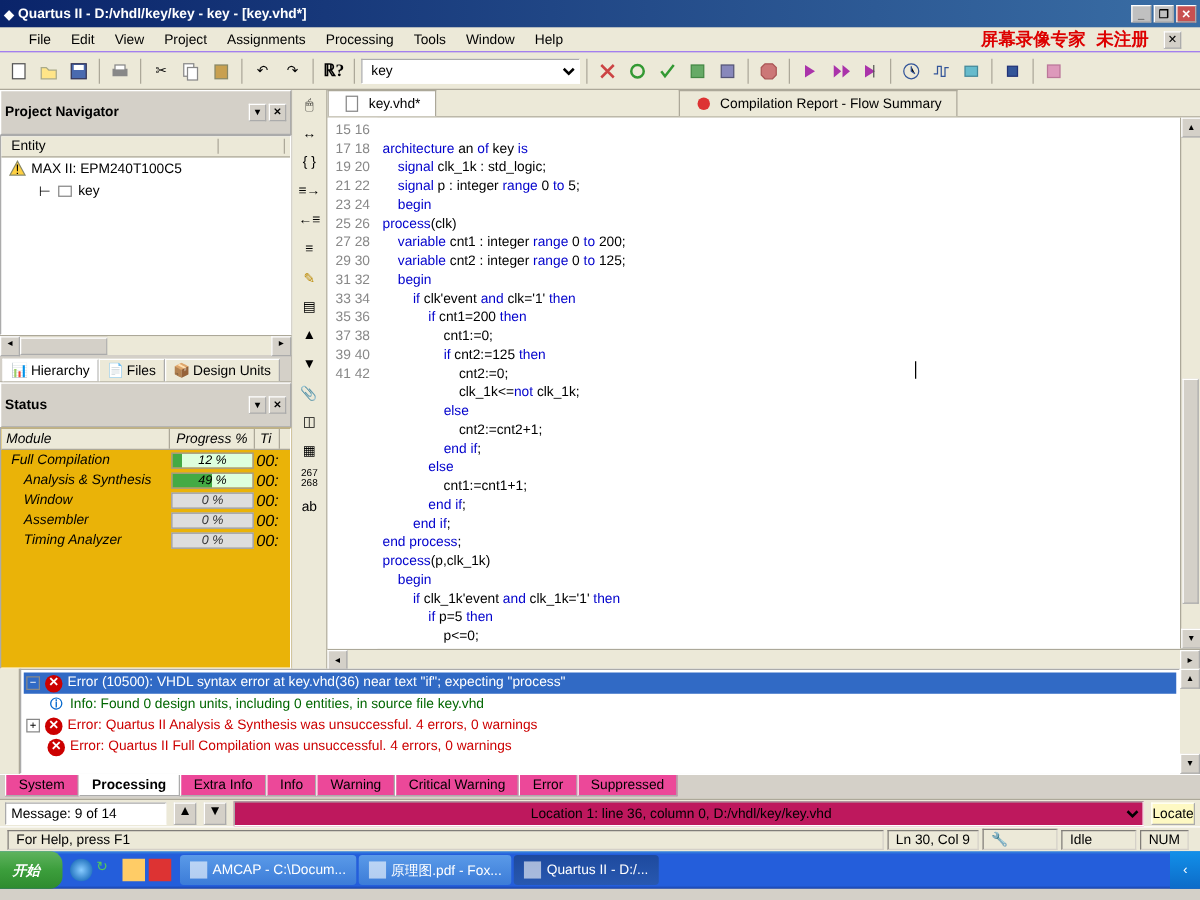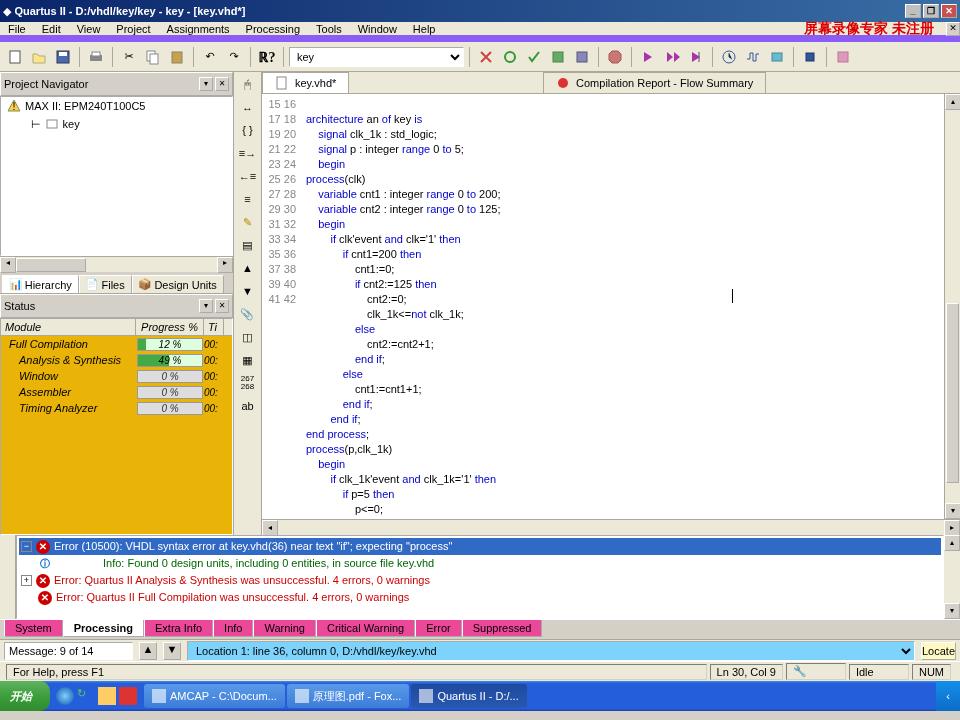--- a/index.html
+++ b/index.html
@@ -1,32 +1,32 @@
 <!DOCTYPE html>
 <html><head>
 <meta charset="utf-8">
 <style>
 * { box-sizing: border-box; margin: 0; padding: 0; font-family: "Microsoft Sans Serif", Tahoma, sans-serif; font-size: 11px; }
 body { background: #d4d0c8; width: 960px; height: 720px; overflow: hidden; position: relative; }
 .titlebar { height: 22px; background: linear-gradient(to right, #0a246a, #3a6ea5); color: white; display: flex; align-items: center; padding: 0 3px; font-size: 12px; }
 .titlebar .title-text { flex: 1; font-weight: bold; padding-left: 3px; }
 .winbtn { width: 16px; height: 14px; background: #c0c0c0; border: 1px outset #fff; margin-left: 2px; font-size: 9px; text-align: center; line-height: 12px; color: black; font-weight: bold; }
 .winbtn.close { background: #c85050; color: white; }
-.menubar { height: 20px; background: #ece9d8; display: flex; align-items: center; border-bottom: 7px solid #8b5cf6; padding: 0 0; }
+.menubar { height: 20px; background: #ece9d8; display: flex; align-items: center; border-bottom: 1px solid #8b5cf6; padding: 0 15px; }
 .menubar span { padding: 2px 8px; cursor: default; }
-.menubar .brand { margin-left: auto; color: #d00; font-weight: bold; font-size: 14px; font-family: Liberation Sans, sans-serif; }
+.menubar .brand { margin-left: auto; color: #d00; font-weight: bold; font-size: 14px; font-family: Liberation Mono, monospace; }
 .menubar .mdi-close { width: 14px; height: 14px; border: 1px outset #fff; background: #d4d0c8; text-align: center; line-height: 11px; font-size: 9px; margin-left: 4px; }
 .toolbar { height: 30px; background: #ece9d8; border-bottom: 1px solid #aca899; display: flex; align-items: center; padding: 0 4px; gap: 2px; }
 .tbtn { width: 22px; height: 22px; display: flex; align-items: center; justify-content: center; border: 1px solid transparent; }
 .tsep { width: 1px; height: 20px; background: #aca899; margin: 0 3px; }
 .tselect { width: 175px; height: 20px; border: 1px inset #fff; background: white; padding: 0 3px; }
 .help-icon { font-weight: bold; font-family: serif; font-size: 14px; }
 .main-area { display: flex; height: 463px; }
 .left-panel { width: 234px; display: flex; flex-direction: column; border-right: 1px solid #aca899; }
-.panel-header { height: 24px; background: #d4d0c8; border: 1px outset #fff; display: flex; align-items: center; padding: 0 3px; font-size: 11px; }
+.panel-header { height: 36px; background: #d4d0c8; border: 1px outset #fff; display: flex; align-items: center; padding: 0 3px; font-size: 11px; font-weight: bold; }
 .panel-header .phbtn { width: 14px; height: 14px; border: 1px outset #fff; margin-left: 2px; font-size: 8px; text-align: center; line-height: 12px; }
 .panel-header .title { flex: 1; }
 .entity-table { border: 1px inset #fff; background: white; flex: 0 0 160px; overflow: hidden; }
 .entity-header { background: #ece9d8; border-bottom: 1px solid #aca899; padding: 2px 4px; display: flex; }
 .entity-header div { border-right: 1px solid #aca899; padding: 0 4px; }
 .entity-row { padding: 2px 6px; display: flex; align-items: center; gap: 4px; }
 .entity-row.indent { padding-left: 30px; }
 .entity-scroll { height: 16px; background: #ece9d8; border-top: 1px solid #aca899; position: relative; display: flex; }
 .entity-scroll .arrow { width: 16px; height: 16px; background: #d4d0c8; border: 1px outset #fff; font-size: 8px; text-align: center; }
 .entity-scroll .thumb { width: 70px; height: 14px; background: #d4d0c8; border: 1px outset #fff; margin: 1px 0; }
@@ -37,21 +37,21 @@
 .status-table { border: 1px inset #fff; background: #eab308; flex: 1; overflow: hidden; font-style: italic; }
 .status-header { display: flex; background: #ece9d8; border-bottom: 1px solid #aca899; }
 .status-header div { padding: 2px 4px; border-right: 1px solid #aca899; }
 .status-header .c1 { width: 135px; }
 .status-header .c2 { width: 68px; text-align: center; }
 .status-header .c3 { width: 20px; }
 .status-row { display: flex; height: 16px; align-items: center; }
 .status-row .c1 { width: 135px; padding-left: 8px; }
 .status-row .c1.indent { padding-left: 18px; }
 .status-row .c2 { width: 68px; }
-.status-row .c3 { width: 20px; font-size: 10px; }
+.status-row .c3 { width: 20px; font-size: 13px; text-align: center; }
 .progress { height: 13px; margin: 1px; border: 1px solid #999; text-align: center; font-size: 10px; line-height: 11px; position: relative; }
 .progress.green { background: linear-gradient(to right, #4a4 12%, #dfd 12%); }
 .progress.green2 { background: linear-gradient(to right, #4a4 49%, #dfd 49%); }
 .progress.grey { background: #ddd; color: #333; }
 .editor-area { flex: 1; display: flex; background: white; }
 .vtoolbar { width: 28px; background: #ece9d8; border-right: 1px solid #aca899; display: flex; flex-direction: column; align-items: center; padding-top: 2px; gap: 3px; }
 .vtbtn { width: 22px; height: 20px; display: flex; align-items: center; justify-content: center; font-size: 11px; }
 .editor-main { flex: 1; display: flex; flex-direction: column; }
 .editor-tabs { height: 22px; background: #ece9d8; display: flex; align-items: end; border-bottom: 1px solid #aca899; }
 .editor-tab { padding: 3px 12px; border: 1px solid #aca899; border-bottom: none; background: #fff; display: flex; align-items: center; gap: 6px; }
@@ -64,28 +64,28 @@
 .editor-hscroll { height: 16px; background: #ece9d8; display: flex; border-top: 1px solid #aca899; }
 .editor-vscroll { width: 16px; background: #ece9d8; border-left: 1px solid #aca899; display: flex; flex-direction: column; }
 .sbtn { width: 16px; height: 16px; background: #d4d0c8; border: 1px outset #fff; font-size: 8px; text-align: center; line-height: 14px; }
 .msg-area { height: 84px; border: 1px inset #fff; background: white; overflow: auto; font-family: Consolas, monospace; font-size: 12px; padding: 2px; }
 .msg-line { display: flex; align-items: center; gap: 4px; padding: 0 2px; line-height: 17px; }
 .msg-line.hl { background: #316ac5; color: white; }
 .msg-line .err-icon { width: 14px; height: 14px; background: #c00; border-radius: 50%; color: white; font-weight: bold; text-align: center; line-height: 13px; font-size: 10px; flex-shrink: 0; }
 .msg-line .info-icon { width: 14px; height: 14px; border-radius: 50%; color: #06c; font-weight: bold; text-align: center; line-height: 13px; font-size: 10px; flex-shrink: 0; }
 .msg-line .expand { width: 11px; height: 11px; border: 1px solid #888; text-align: center; line-height: 9px; font-size: 9px; flex-shrink: 0; }
 .msg-err { color: #c00; }
-.msg-info { color: #060; margin-left: 47px; }
+.msg-info { color: #060; }
 .msg-tabs { height: 20px; background: #d4d0c8; display: flex; align-items: start; border-top: 1px solid #fff; padding-left: 4px; }
 .msg-tab { padding: 2px 10px; border: 1px outset #fff; border-top: none; background: #ec4899; font-size: 11px; }
 .msg-tab.active { background: #fff; font-weight: bold; }
 .bottom-bar { height: 22px; background: #ece9d8; display: flex; align-items: center; padding: 0 4px; gap: 6px; border-top: 1px solid #aca899; }
 .bottom-bar .msg-nav { border: 1px inset #fff; padding: 2px 4px; background: white; }
 .bottom-bar .navbtn { width: 18px; height: 18px; border: 1px outset #fff; background: #d4d0c8; text-align: center; }
-.bottom-bar .loc { flex: 1; border: 1px inset #fff; padding: 2px 4px; background: #7dd3fc; }
+.bottom-bar .loc { flex: 1; border: 1px inset #fff; padding: 2px 4px; background: #be185d; text-align: center; }
 .bottom-bar .locate-btn { padding: 2px 0; border: 1px outset #fff; background: #fef9c3; }
 .statusbar { height: 20px; background: #ece9d8; display: flex; align-items: center; padding: 0 6px; border-top: 1px solid #fff; }
 .statusbar .cell { border: 1px inset #d4d0c8; padding: 1px 6px; margin-right: 3px; }
 .taskbar { height: 30px; background: linear-gradient(to bottom, #3c8cde, #245edb 8%, #245edb 92%, #1941a5); display: flex; align-items: center; padding: 0; }
 .startbtn { height: 30px; padding: 0 18px 0 10px; background: linear-gradient(to bottom, #5fb35f, #3c9e3c 50%, #2e8b2e); color: white; font-weight: bold; font-size: 15px; font-style: italic; border-radius: 0 10px 10px 0; display: flex; align-items: center; font-family: SimSun, sans-serif; }
 .qlaunch { display: flex; gap: 3px; padding: 0 6px; align-items: center; }
 .qlaunch div { width: 18px; height: 18px; }
 .taskbtn { height: 24px; padding: 0 8px; margin: 0 1px; background: linear-gradient(to bottom, #5a9ae8, #3c7cd8); color: white; border-radius: 3px; display: flex; align-items: center; gap: 4px; max-width: 155px; overflow: hidden; white-space: nowrap; font-size: 11px; }
 .taskbtn.active { background: linear-gradient(to bottom, #1e4a9e, #2858b0); }
 .tray { margin-left: auto; height: 30px; background: linear-gradient(to bottom, #1290e9, #0d6bc8); padding: 0 10px; display: flex; align-items: center; color: white; gap: 4px; }
@@ -244,20 +244,24 @@
 
 <div class="main-area">
 
   <div class="left-panel">
     <div class="panel-header">
       <span class="title">Project Navigator</span>
       <div class="phbtn">▾</div>
       <div class="phbtn">✕</div>
     </div>
     <div class="entity-table">
+      <div class="entity-header">
+          <div style="width:170px">Entity</div>
+          <div style="flex:1"></div>
+        </div>
       <div class="entity-row">
         <span>
             <svg width="14" height="14">
               <polygon points="7,1 13,12 1,12" fill="#ffd040" stroke="#886"></polygon>
               <text x="7" y="11" text-anchor="middle" font-size="9">!</text>
             </svg>
           </span>
         <span>MAX II: EPM240T100C5</span>
       </div>
       <div class="entity-row indent">

